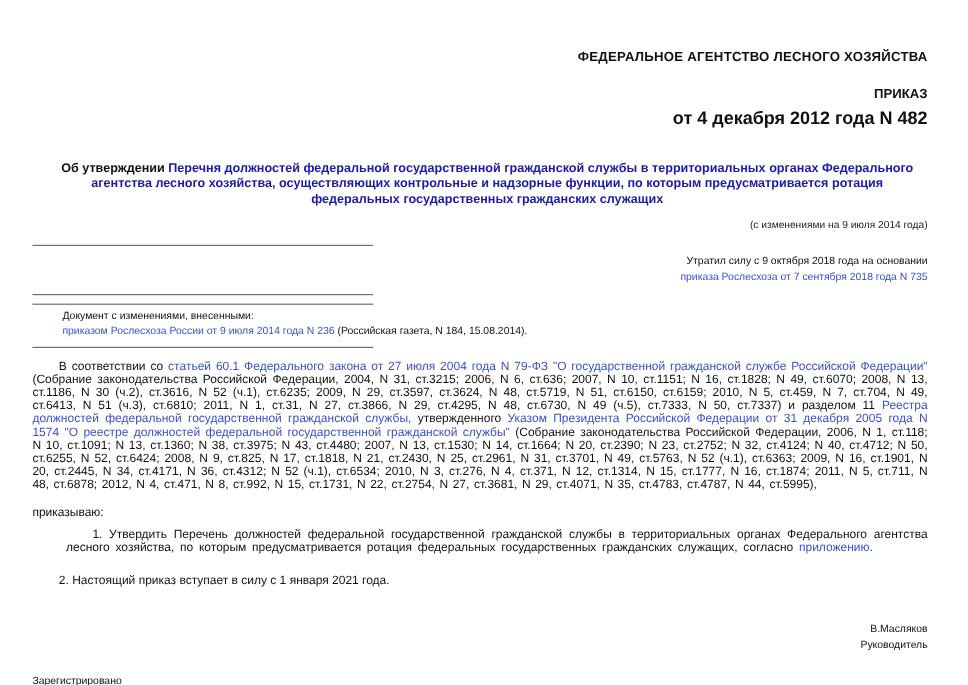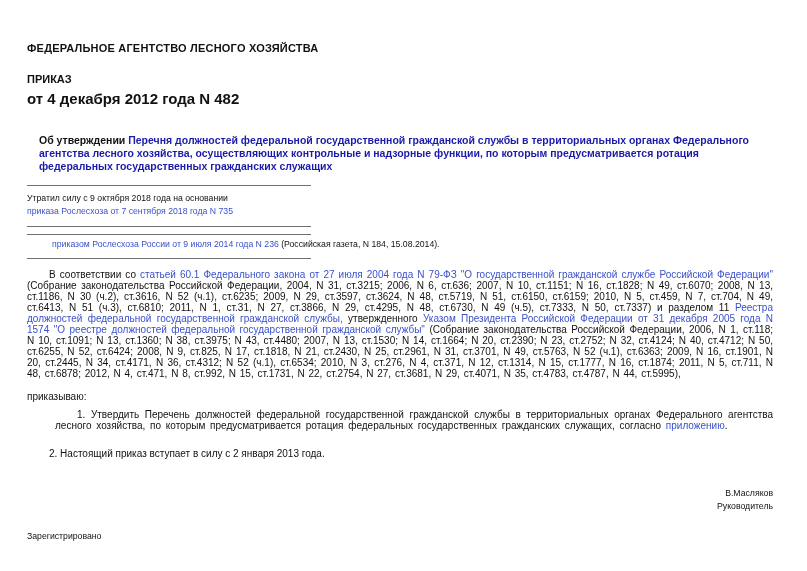--- a/index.html
+++ b/index.html
@@ -3,31 +3,31 @@
 <meta charset="utf-8">
 <style>
   html, body { margin: 0; padding: 0; background: #ffffff; }
   body {
     width: 807px; height: 571px; overflow: hidden;
     font-family: "Liberation Sans", sans-serif;
     color: #111111;
     -webkit-font-smoothing: antialiased;
   }
   .page { padding: 42px 34px 0 27px; }
-  .center { text-align: left; }
+  .center { text-align: right; }
   .bold { font-weight: bold; }
 
   .agency { font-size: 11px; letter-spacing: .2px; }
   .doc-type { font-size: 11px; margin-top: 19px; }
   .doc-date { font-size: 15px; margin-top: 5px; }
 
   .title {
     margin: 27px 0 0 12px;
     font-size: 10.5px; font-weight: bold;
-    line-height: 13px;
+    text-align: center; line-height: 13px;
   }
   .title-link { color: #1b1baa; text-decoration: none; }
   .note { font-size: 8.5px; margin-top: 9px; color: #222; }
 
   .rule {
     border: 0; border-top: 1px solid #707070;
     width: 284px; height: 0; margin: 0;
   }
   .rule-1 { margin-top: 12px; }
   .rule-2 { margin-top: 9px; }
@@ -56,44 +56,46 @@
 <body>
 
 <div class="page">
 
   <div class="center bold agency">ФЕДЕРАЛЬНОЕ АГЕНТСТВО ЛЕСНОГО ХОЗЯЙСТВА</div>
   <div class="center bold doc-type">ПРИКАЗ</div>
   <div class="center bold doc-date">от 4 декабря 2012 года N 482</div>
 
   <p class="title"><span>Об утверждении </span><a class="title-link">Перечня должностей федеральной государственной гражданской службы в территориальных органах Федерального агентства лесного хозяйства, осуществляющих контрольные и надзорные функции, по которым предусматривается ротация федеральных государственных гражданских служащих</a></p>
 
+  <div class="center note">(с изменениями на 9 июля 2014 года)</div>
 
   <hr class="rule rule-1">
 
   <div class="center status">
     <span>Утратил силу с 9 октября 2018 года на основании</span><br>
     <a class="lnk">приказа Рослесхоза от 7 сентября 2018 года N 735</a>
   </div>
 
   <hr class="rule rule-2">
   <hr class="rule rule-3">
 
   <div class="amendments">
+    <div>Документ с изменениями, внесенными:</div>
     <div><a class="lnk">приказом Рослесхоза России от 9 июля 2014 года N 236</a><span> (Российская газета, N 184, 15.08.2014).</span></div>
   </div>
 
   <hr class="rule rule-4">
 
   <p class="body-p just ind preamble"><span>В соответствии со </span><a class="lnk">статьей 60.1 Федерального закона от 27 июля 2004 года N 79-ФЗ "О государственной гражданской службе Российской Федерации"</a><span>(Собрание законодательства Российской Федерации, 2004, N 31, ст.3215; 2006, N 6, ст.636; 2007, N 10, ст.1151; N 16, ст.1828; N 49, ст.6070; 2008, N 13, ст.1186, N 30 (ч.2), ст.3616, N 52 (ч.1), ст.6235; 2009, N 29, ст.3597, ст.3624, N 48, ст.5719, N 51, ст.6150, ст.6159; 2010, N 5, ст.459, N 7, ст.704, N 49, ст.6413, N 51 (ч.3), ст.6810; 2011, N 1, ст.31, N 27, ст.3866, N 29, ст.4295, N 48, ст.6730, N 49 (ч.5), ст.7333, N 50, ст.7337) и разделом 11 </span><a class="lnk">Реестра должностей федеральной государственной гражданской службы,</a><span> утвержденного </span><a class="lnk">Указом Президента Российской Федерации от 31 декабря 2005 года N 1574 "О реестре должностей федеральной государственной гражданской службы"</a><span> (Собрание законодательства Российской Федерации, 2006, N 1, ст.118; N 10, ст.1091; N 13, ст.1360; N 38, ст.3975; N 43, ст.4480; 2007, N 13, ст.1530; N 14, ст.1664; N 20, ст.2390; N 23, ст.2752; N 32, ст.4124; N 40, ст.4712; N 50, ст.6255, N 52, ст.6424; 2008, N 9, ст.825, N 17, ст.1818, N 21, ст.2430, N 25, ст.2961, N 31, ст.3701, N 49, ст.5763, N 52 (ч.1), ст.6363; 2009, N 16, ст.1901, N 20, ст.2445, N 34, ст.4171, N 36, ст.4312; N 52 (ч.1), ст.6534; 2010, N 3, ст.276, N 4, ст.371, N 12, ст.1314, N 15, ст.1777, N 16, ст.1874; 2011, N 5, ст.711, N 48, ст.6878; 2012, N 4, ст.471, N 8, ст.992, N 15, ст.1731, N 22, ст.2754, N 27, ст.3681, N 29, ст.4071, N 35, ст.4783, ст.4787, N 44, ст.5995),</span></p>
 
   <p class="body-p lead-word">приказываю:</p>
 
   <p class="body-p just ind item1"><span>1. Утвердить Перечень должностей федеральной государственной гражданской службы в территориальных органах Федерального агентства лесного хозяйства, по которым предусматривается ротация федеральных государственных гражданских служащих, согласно </span><a class="lnk">приложению</a><span>.</span></p>
 
-  <p class="body-p ind item2">2. Настоящий приказ вступает в силу с 2 января 2013 года.</p>
+  <p class="body-p ind item2">2. Настоящий приказ вступает в силу с 1 января 2021 года.</p>
 
   <div class="signature">
     <div>В.Масляков</div>
     <div>Руководитель</div>
   </div>
 
   <div class="registration">
     <div>Зарегистрировано</div>
 
   </div>

